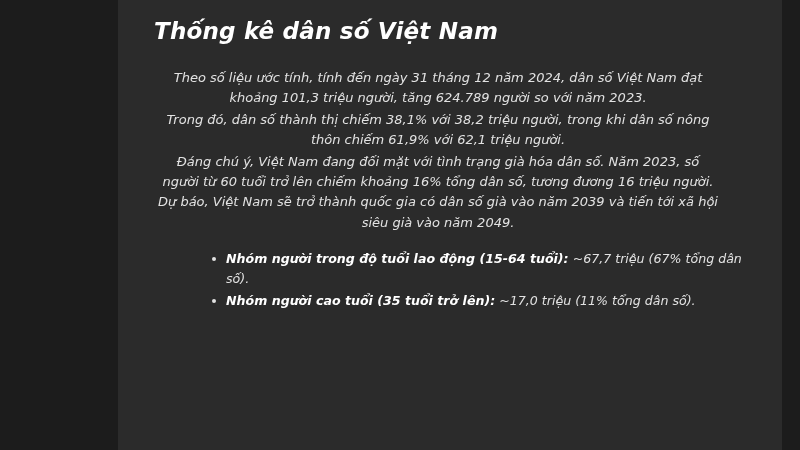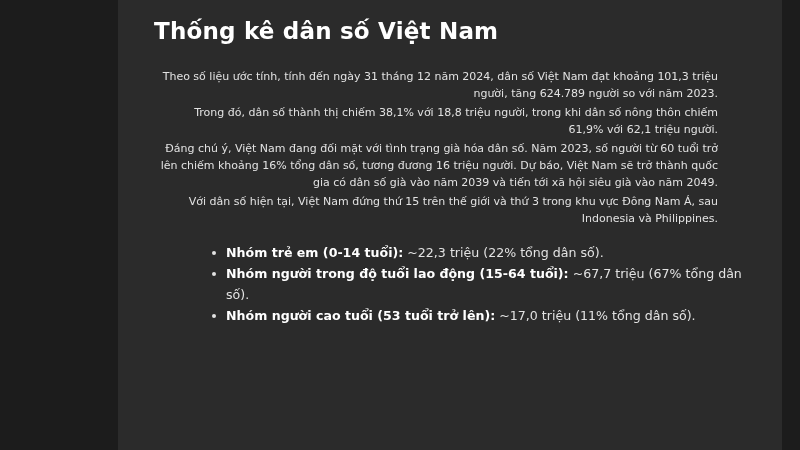--- a/index.html
+++ b/index.html
@@ -12,20 +12,21 @@
     background: #1c1c1c;
     font-family: "DejaVu Sans", "Liberation Sans", sans-serif;
     overflow: hidden;
   }
   .page {
     position: relative;
     width: 800px;
     height: 450px;
     background: #2b2b2b;
     box-sizing: border-box;
+    font-style: italic;
   }
   .left-gutter {
     position: absolute;
     left: 0;
     top: 0;
     width: 118px;
     height: 450px;
     background: #1c1c1c;
   }
   .right-gutter {
@@ -51,25 +52,25 @@
     font-weight: bold;
     letter-spacing: 0.2px;
     margin: 0 0 22px 0;
     line-height: 1.2;
   }
   .body-block {
     padding-left: 4px;
   }
   .para {
     color: #e2e2e2;
-    font-size: 11px;
+    font-size: 13px;
     line-height: 1.55;
     margin: 0 0 2px 0;
     max-width: 560px;
-    text-align: right;
+    text-align: center;
   }
   .list {
     margin: 16px 0 0 0;
     padding-left: 58px;
     list-style: none;
   }
   .list-item {
     color: #e2e2e2;
     font-size: 12.6px;
     line-height: 1.62;
@@ -99,31 +100,27 @@
 
   <div class="left-gutter"></div>
   <div class="right-gutter"></div>
 
   <div class="content">
 
     <h1 class="doc-title">Thống kê dân số Việt Nam</h1>
 
     <div class="body-block">
       <p class="para">Theo số liệu ước tính, tính đến ngày 31 tháng 12 năm 2024, dân số Việt Nam đạt khoảng 101,3 triệu người, tăng 624.789 người so với năm 2023.</p>
-      <p class="para">Trong đó, dân số thành thị chiếm 38,1% với 18,8 triệu người, trong khi dân số nông thôn chiếm 61,9% với 62,1 triệu người.</p>
+      <p class="para">Trong đó, dân số thành thị chiếm 38,1% với 38,2 triệu người, trong khi dân số nông thôn chiếm 61,9% với 62,1 triệu người.</p>
       <p class="para">Đáng chú ý, Việt Nam đang đối mặt với tình trạng già hóa dân số. Năm 2023, số người từ 60 tuổi trở lên chiếm khoảng 16% tổng dân số, tương đương 16 triệu người. Dự báo, Việt Nam sẽ trở thành quốc gia có dân số già vào năm 2039 và tiến tới xã hội siêu già vào năm 2049.</p>
-      <p class="para">Với dân số hiện tại, Việt Nam đứng thứ 15 trên thế giới và thứ 3 trong khu vực Đông Nam Á, sau Indonesia và Philippines.</p>
     </div>
 
     <ul class="list">
       <li class="list-item">
-        <b>Nhóm trẻ em (0-14 tuổi):</b><span> ~22,3 triệu (22% tổng dân số).</span>
-      </li>
-      <li class="list-item">
         <b>Nhóm người trong độ tuổi lao động (15-64 tuổi):</b><span> ~67,7 triệu (67% tổng dân số).</span>
       </li>
       <li class="list-item">
-        <b>Nhóm người cao tuổi (53 tuổi trở lên):</b><span> ~17,0 triệu (11% tổng dân số).</span>
+        <b>Nhóm người cao tuổi (35 tuổi trở lên):</b><span> ~17,0 triệu (11% tổng dân số).</span>
       </li>
     </ul>
 
   </div>
 </div>
 
 </body></html>

